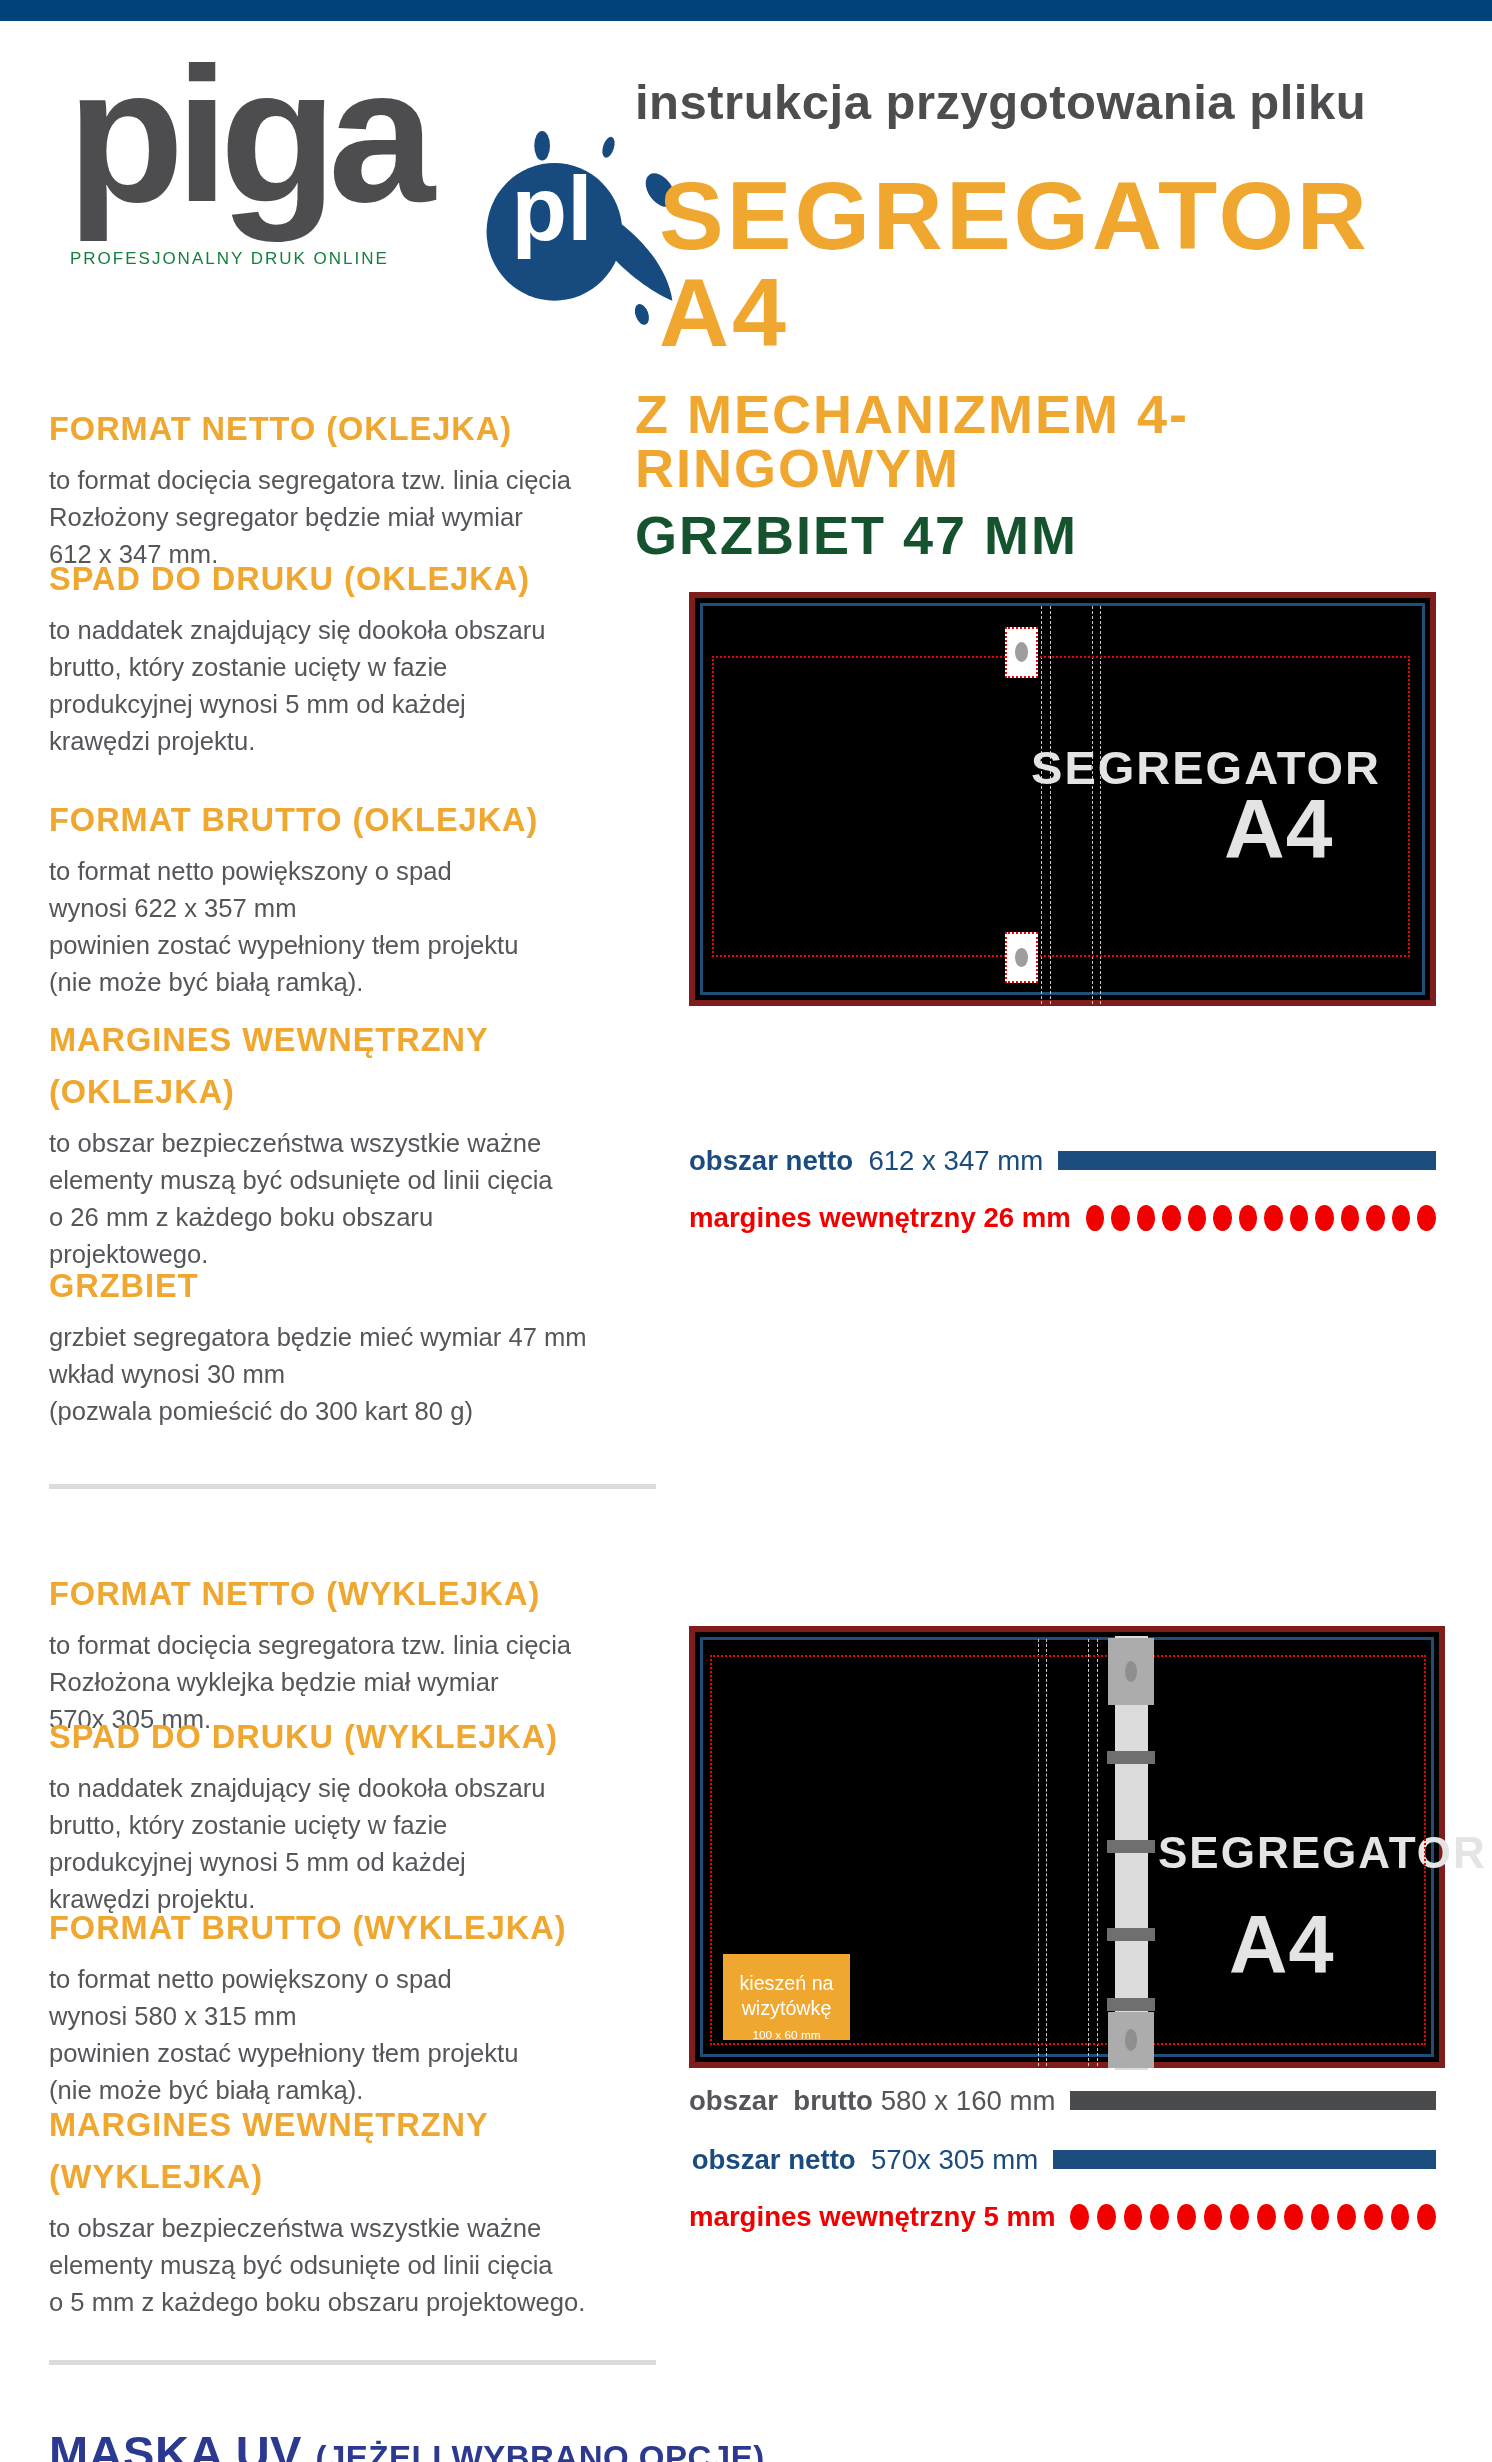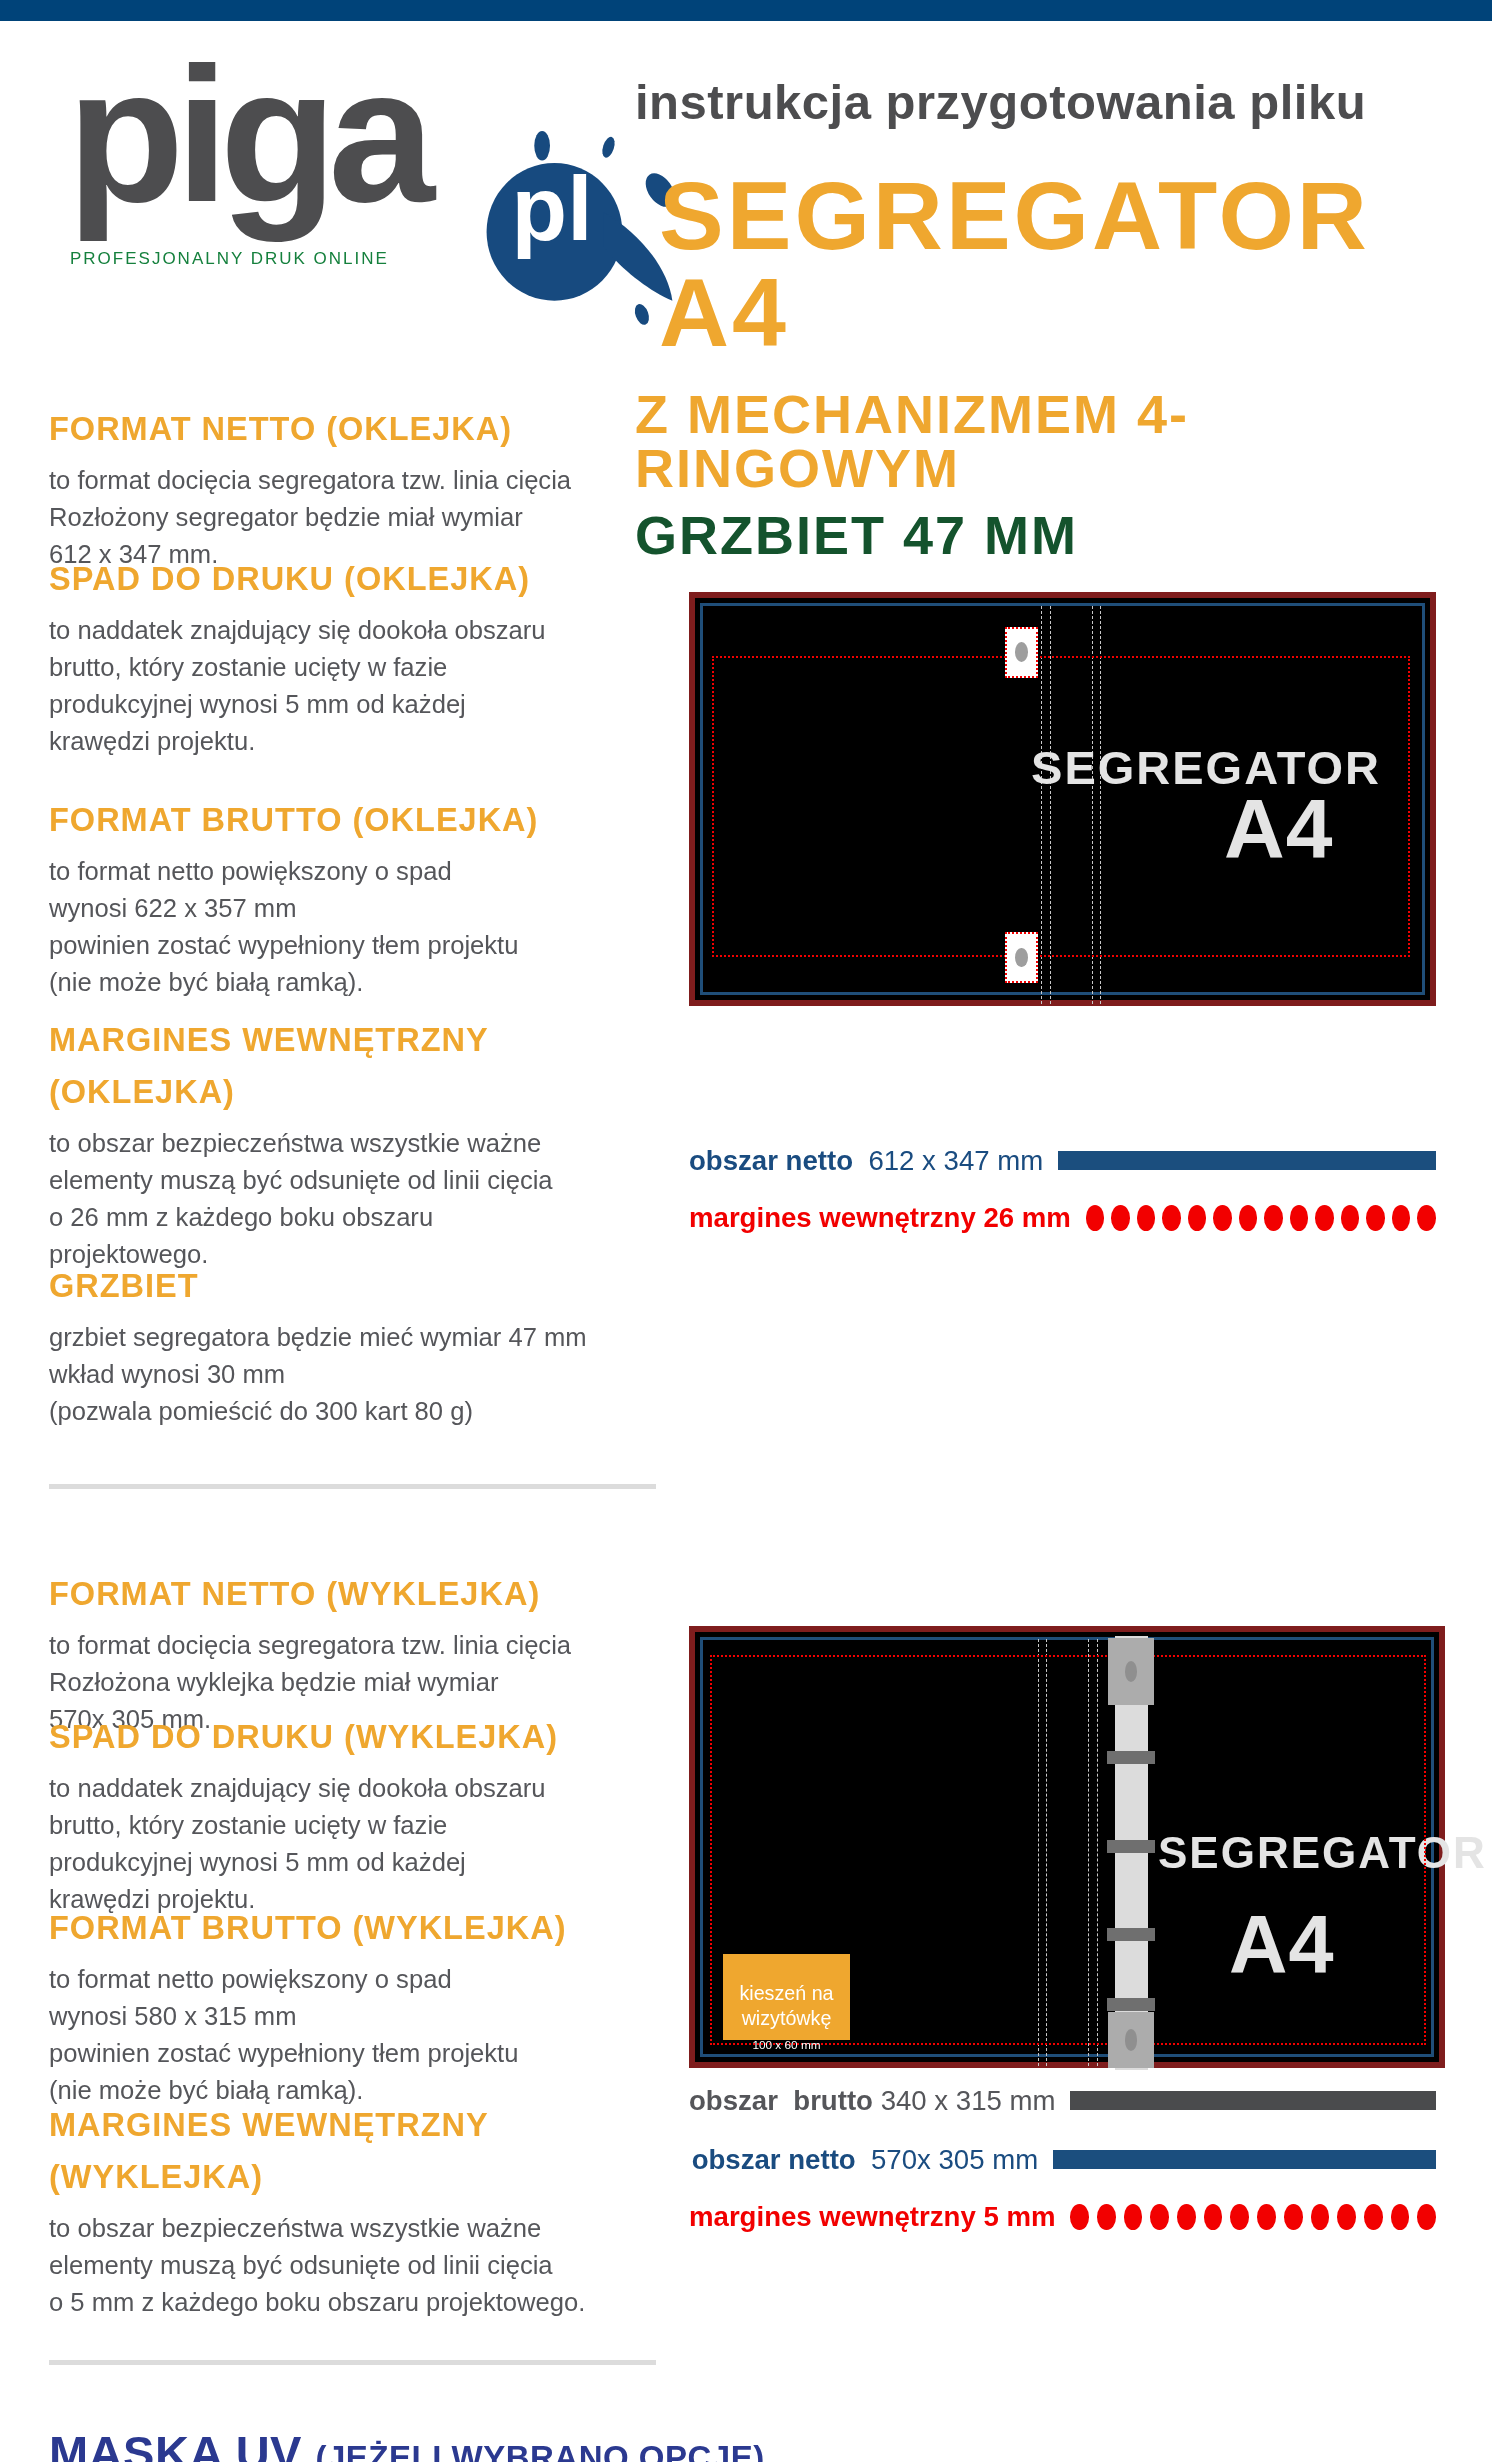--- a/index.html
+++ b/index.html
@@ -41,21 +41,21 @@
   .wm1 { position:absolute; font-size:47px; letter-spacing:2px; color:#e4e4e4; font-weight:bold; }
   .wm2 { position:absolute; font-size:84px; letter-spacing:1px; color:#e4e4e4; font-weight:bold; }
 
   
   .mech-bar { position:absolute; left:420px; top:3.9px; width:32.5px; height:434px; background:#dcdcdc; }
   .mech-cap { position:absolute; left:413px; width:46px; background:#acacac; display:flex; align-items:center; justify-content:center; }
   .mech-cap .hole { width:12.8px; height:21.7px; background:#8f8f8f; border-radius:50%; }
   .mech-clip { position:absolute; left:412px; width:48px; height:12.8px; background:#6f6f6f; }
 
   
-  .pocket { position:absolute; left:28px; top:322px; width:127px; height:86px; background:#efa72f; color:#fff; text-align:center; padding-top:27px; }
+  .pocket { position:absolute; left:28px; top:322px; width:127px; height:86px; background:#efa72f; color:#fff; text-align:center; padding-top:17px; }
   .pocket .pname { font-size:19.7px; line-height:24.6px; white-space:pre-line; }
   .pocket .psize { font-size:11.8px; margin-top:7.9px; }
 
   
   .legend { position:absolute; left:689px; width:747px; }
   .lrow { position:absolute; left:0; width:100%; height:29.5px; display:flex; align-items:center; }
   .lrow .llabel { flex:0 0 364px; text-align:right; padding-right:14.8px; font-size:27.6px; white-space:pre; }
   .lrow .lname { font-weight:bold; }
   .lrow.gray .llabel { color:#55565a; }
   .lrow.navy .llabel { color:#1a4c80; }
@@ -231,21 +231,21 @@
       </div>
     <div class="pocket">
       <div class="pname">kieszeń na
 wizytówkę</div>
       <div class="psize">100 x 60 mm</div>
     </div>
   </div>
 
   <div class="legend" style="top:2078px; height:163px;">
     <div class="lrow gray" style="top:7.9px;">
-      <div class="llabel"><span class="lname">obszar  brutto</span><span> 340 x 315 mm</span></div>
+      <div class="llabel"><span class="lname">obszar  brutto</span><span> 580 x 160 mm</span></div>
       <div class="lbar gray"></div>
     </div>
     <div class="lrow navy" style="top:67px;">
       <div class="llabel"><span class="lname">obszar netto</span><span>  570x 305 mm</span></div>
       <div class="lbar navy"></div>
     </div>
     <div class="lrow red" style="top:124px;">
       <div class="llabel">margines wewnętrzny 5 mm</div>
       <div class="ldots">
           <span class="dot"></span>

